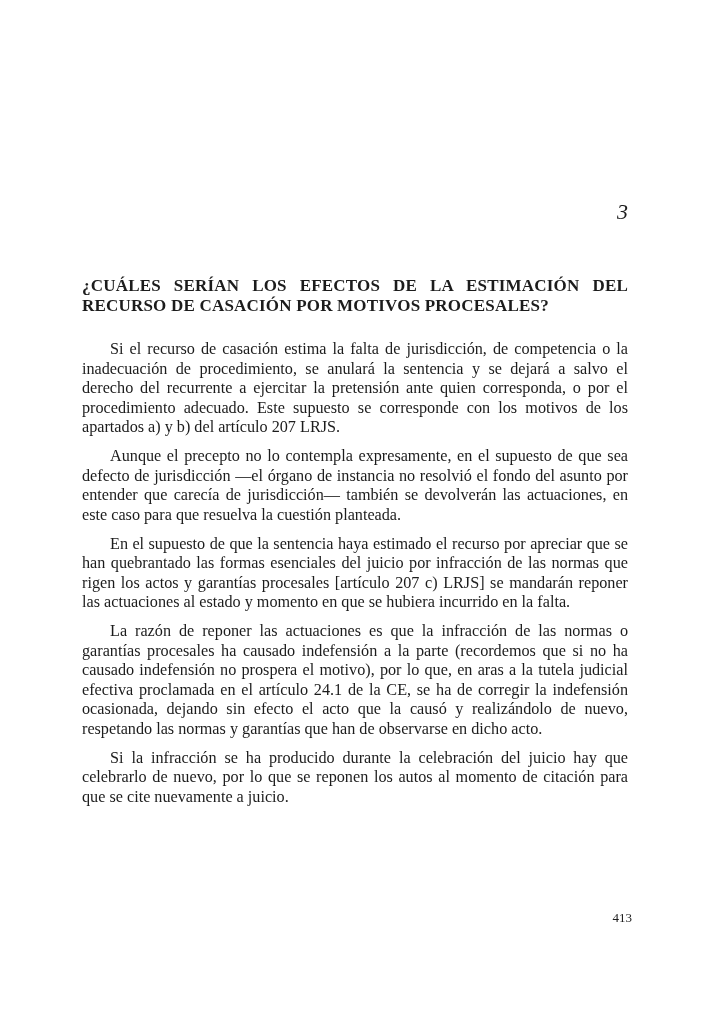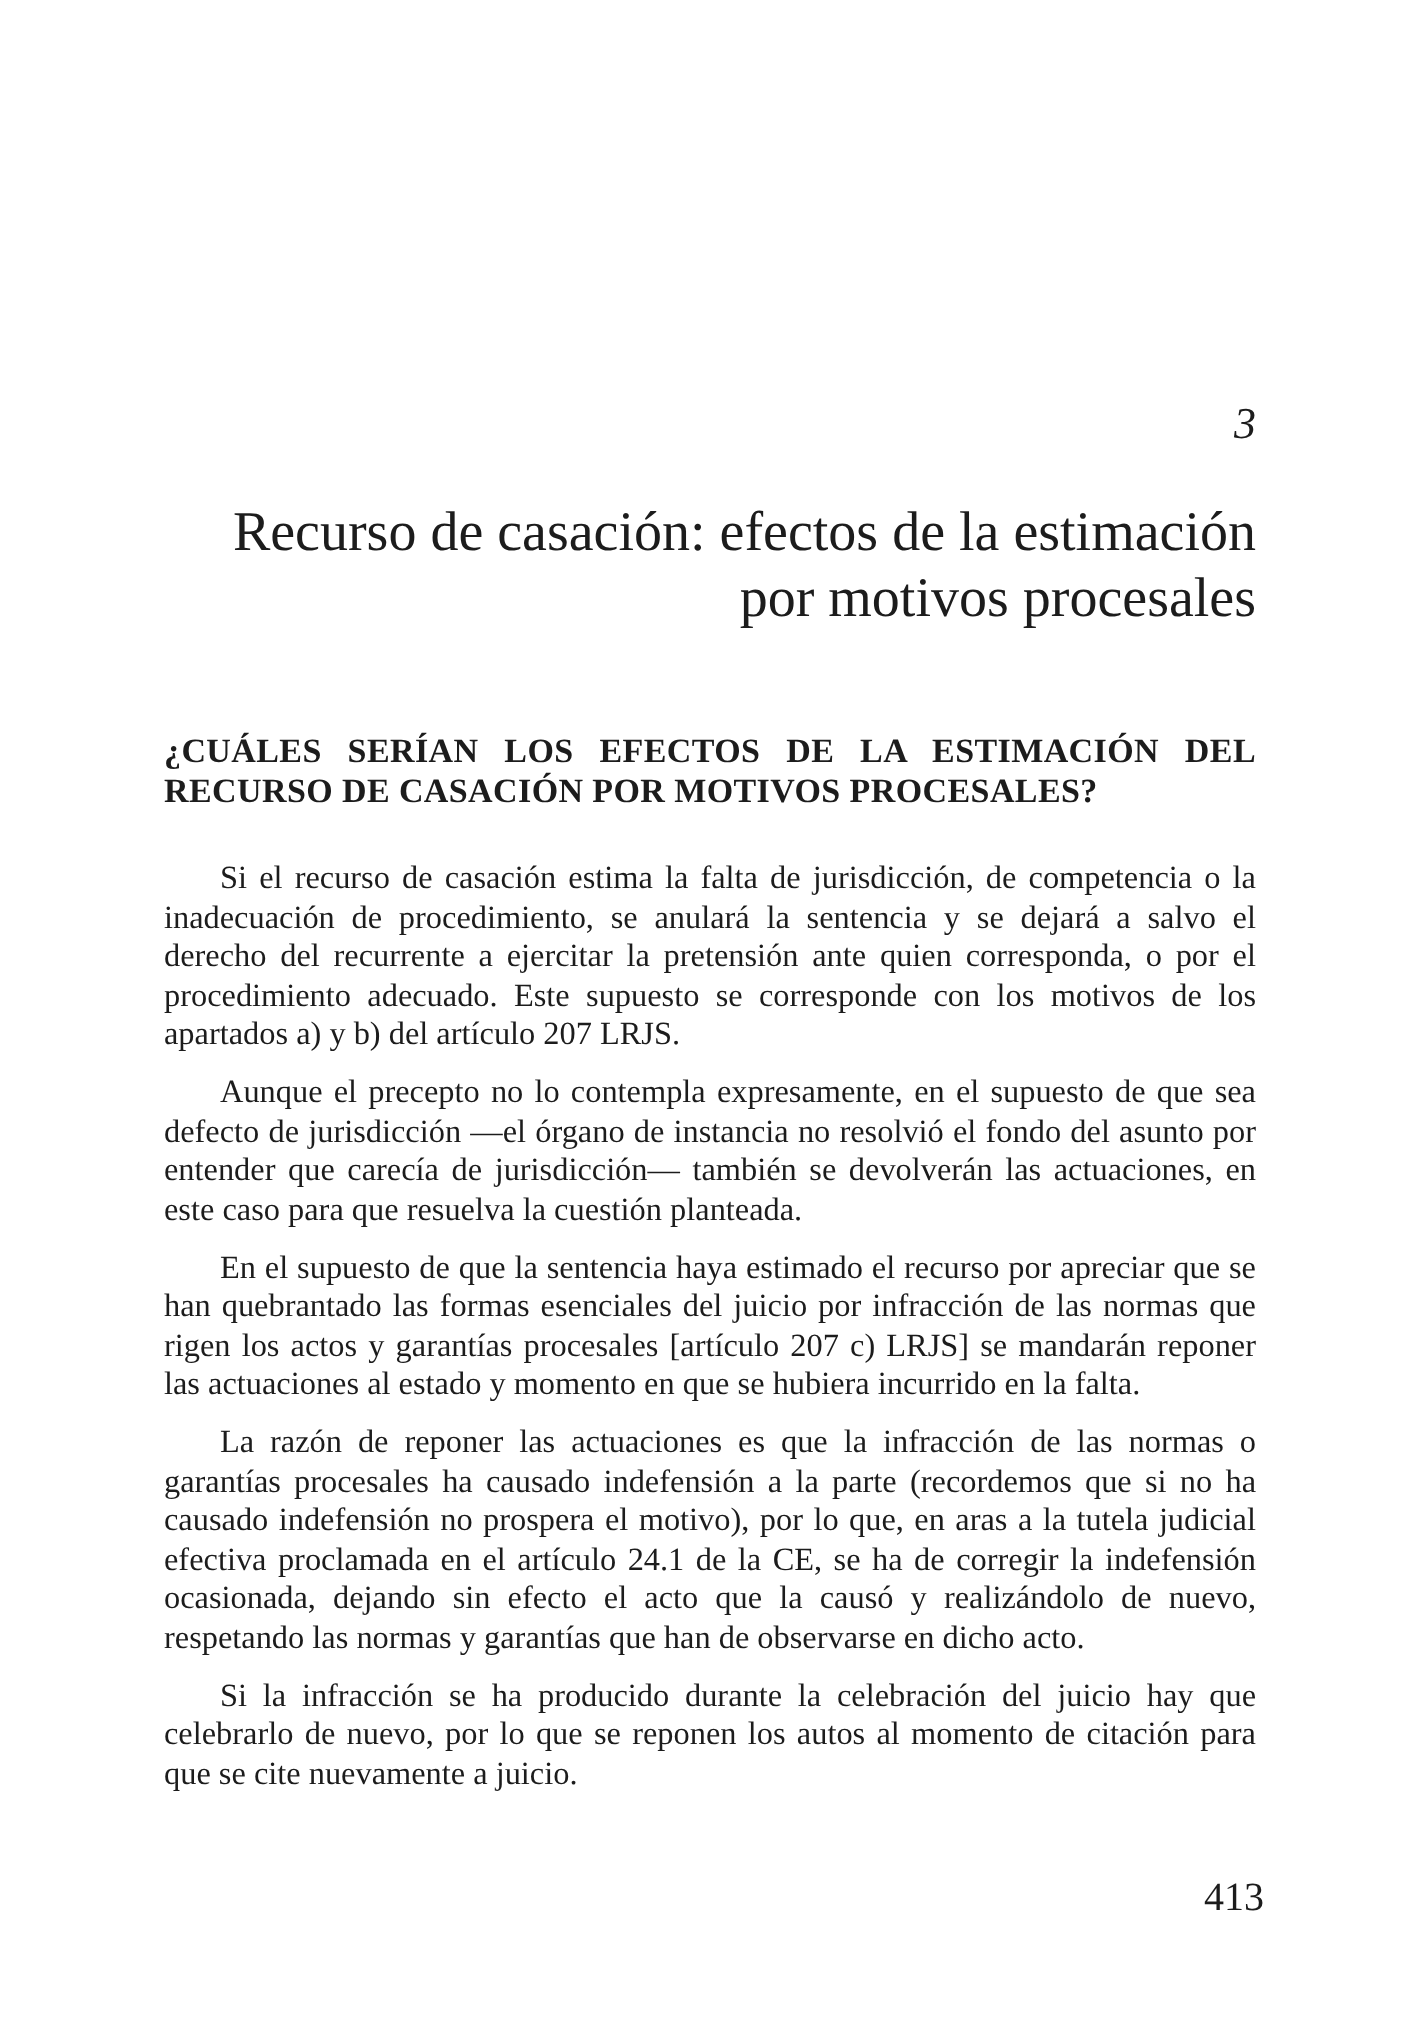--- a/index.html
+++ b/index.html
@@ -50,33 +50,32 @@
     font-size: 16.2px;
     line-height: 19.5px;
     text-align: justify;
     text-indent: 28px;
   }
   .body-paragraph:first-of-type {
     margin-top: 25px;
   }
   .page-number {
     position: absolute;
-    top: 941px;
+    top: 909px;
     right: 78px;
-    font-size: 20px;
+    font-size: 13px;
     line-height: 17px;
   }
 </style>
 </head>
 <body>
 
 <div class="doc-page">
   <div class="content">
     <div class="chapter-number">3</div>
-    <h1 class="page-title">Recurso de casación: efectos de la estimación por motivos procesales</h1>
     <h2 class="section-heading">¿CUÁLES SERÍAN LOS EFECTOS DE LA ESTIMACIÓN DEL RECURSO DE CASACIÓN POR MOTIVOS PROCESALES?</h2>
     <p class="body-paragraph">Si el recurso de casación estima la falta de jurisdicción, de competencia o la inadecuación de procedimiento, se anulará la sentencia y se dejará a salvo el derecho del recurrente a ejercitar la pretensión ante quien corresponda, o por el procedimiento adecuado. Este supuesto se corresponde con los motivos de los apartados a) y b) del artículo 207 LRJS.</p>
     <p class="body-paragraph">Aunque el precepto no lo contempla expresamente, en el supuesto de que sea defecto de jurisdicción —el órgano de instancia no resolvió el fondo del asunto por entender que carecía de jurisdicción— también se devolverán las actuaciones, en este caso para que resuelva la cuestión planteada.</p>
     <p class="body-paragraph">En el supuesto de que la sentencia haya estimado el recurso por apreciar que se han quebrantado las formas esenciales del juicio por infracción de las normas que rigen los actos y garantías procesales [artículo 207 c) LRJS] se mandarán reponer las actuaciones al estado y momento en que se hubiera incurrido en la falta.</p>
     <p class="body-paragraph">La razón de reponer las actuaciones es que la infracción de las normas o garantías procesales ha causado indefensión a la parte (recordemos que si no ha causado indefensión no prospera el motivo), por lo que, en aras a la tutela judicial efectiva proclamada en el artículo 24.1 de la CE, se ha de corregir la indefensión ocasionada, dejando sin efecto el acto que la causó y realizándolo de nuevo, respetando las normas y garantías que han de observarse en dicho acto.</p>
     <p class="body-paragraph">Si la infracción se ha producido durante la celebración del juicio hay que celebrarlo de nuevo, por lo que se reponen los autos al momento de citación para que se cite nuevamente a juicio.</p>
   </div>
   <div class="page-number">413</div>
 </div>
 

